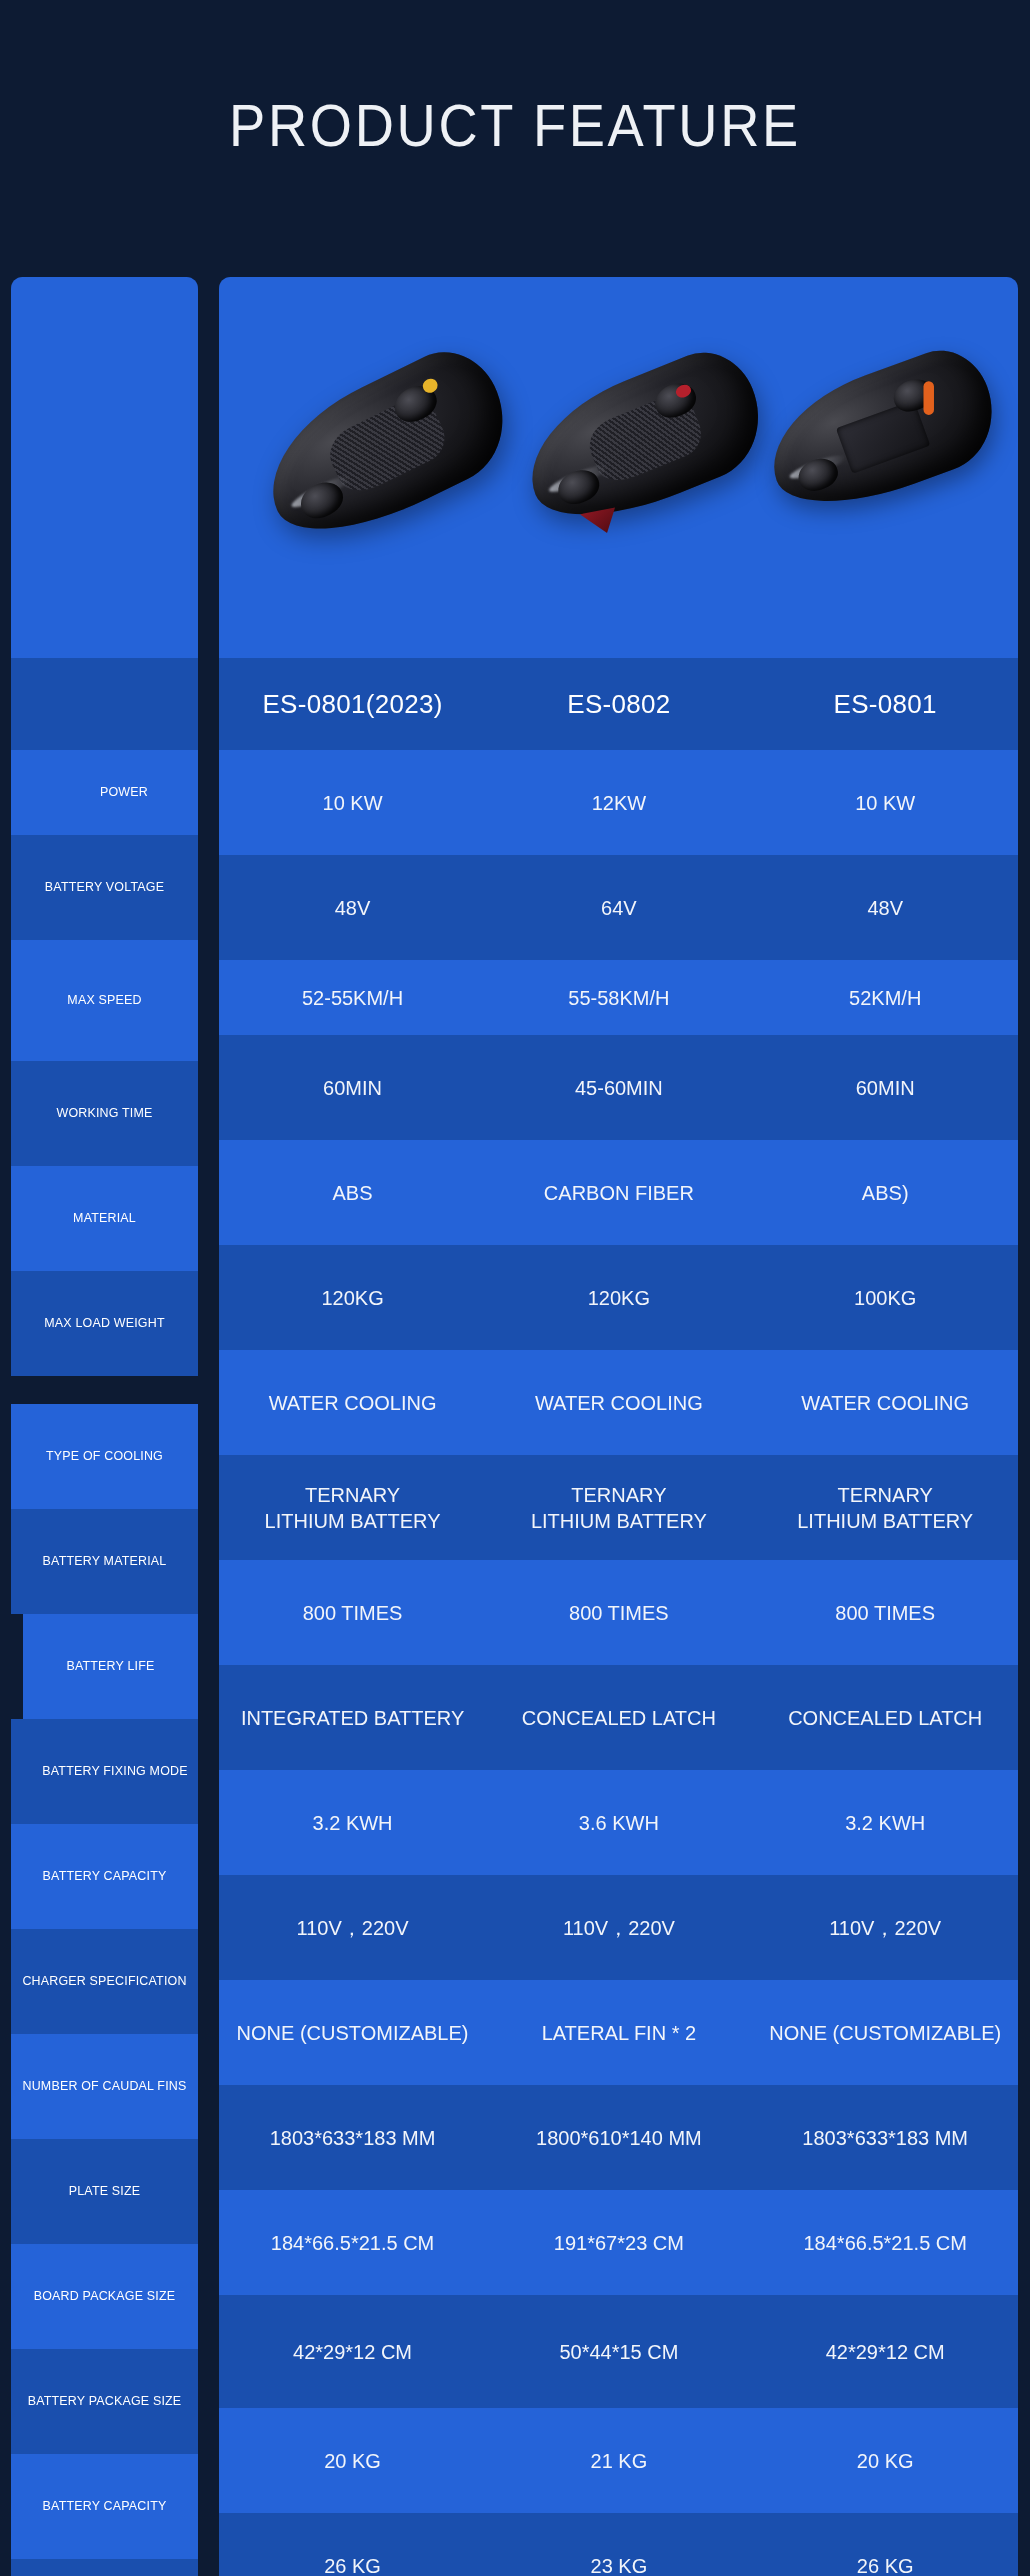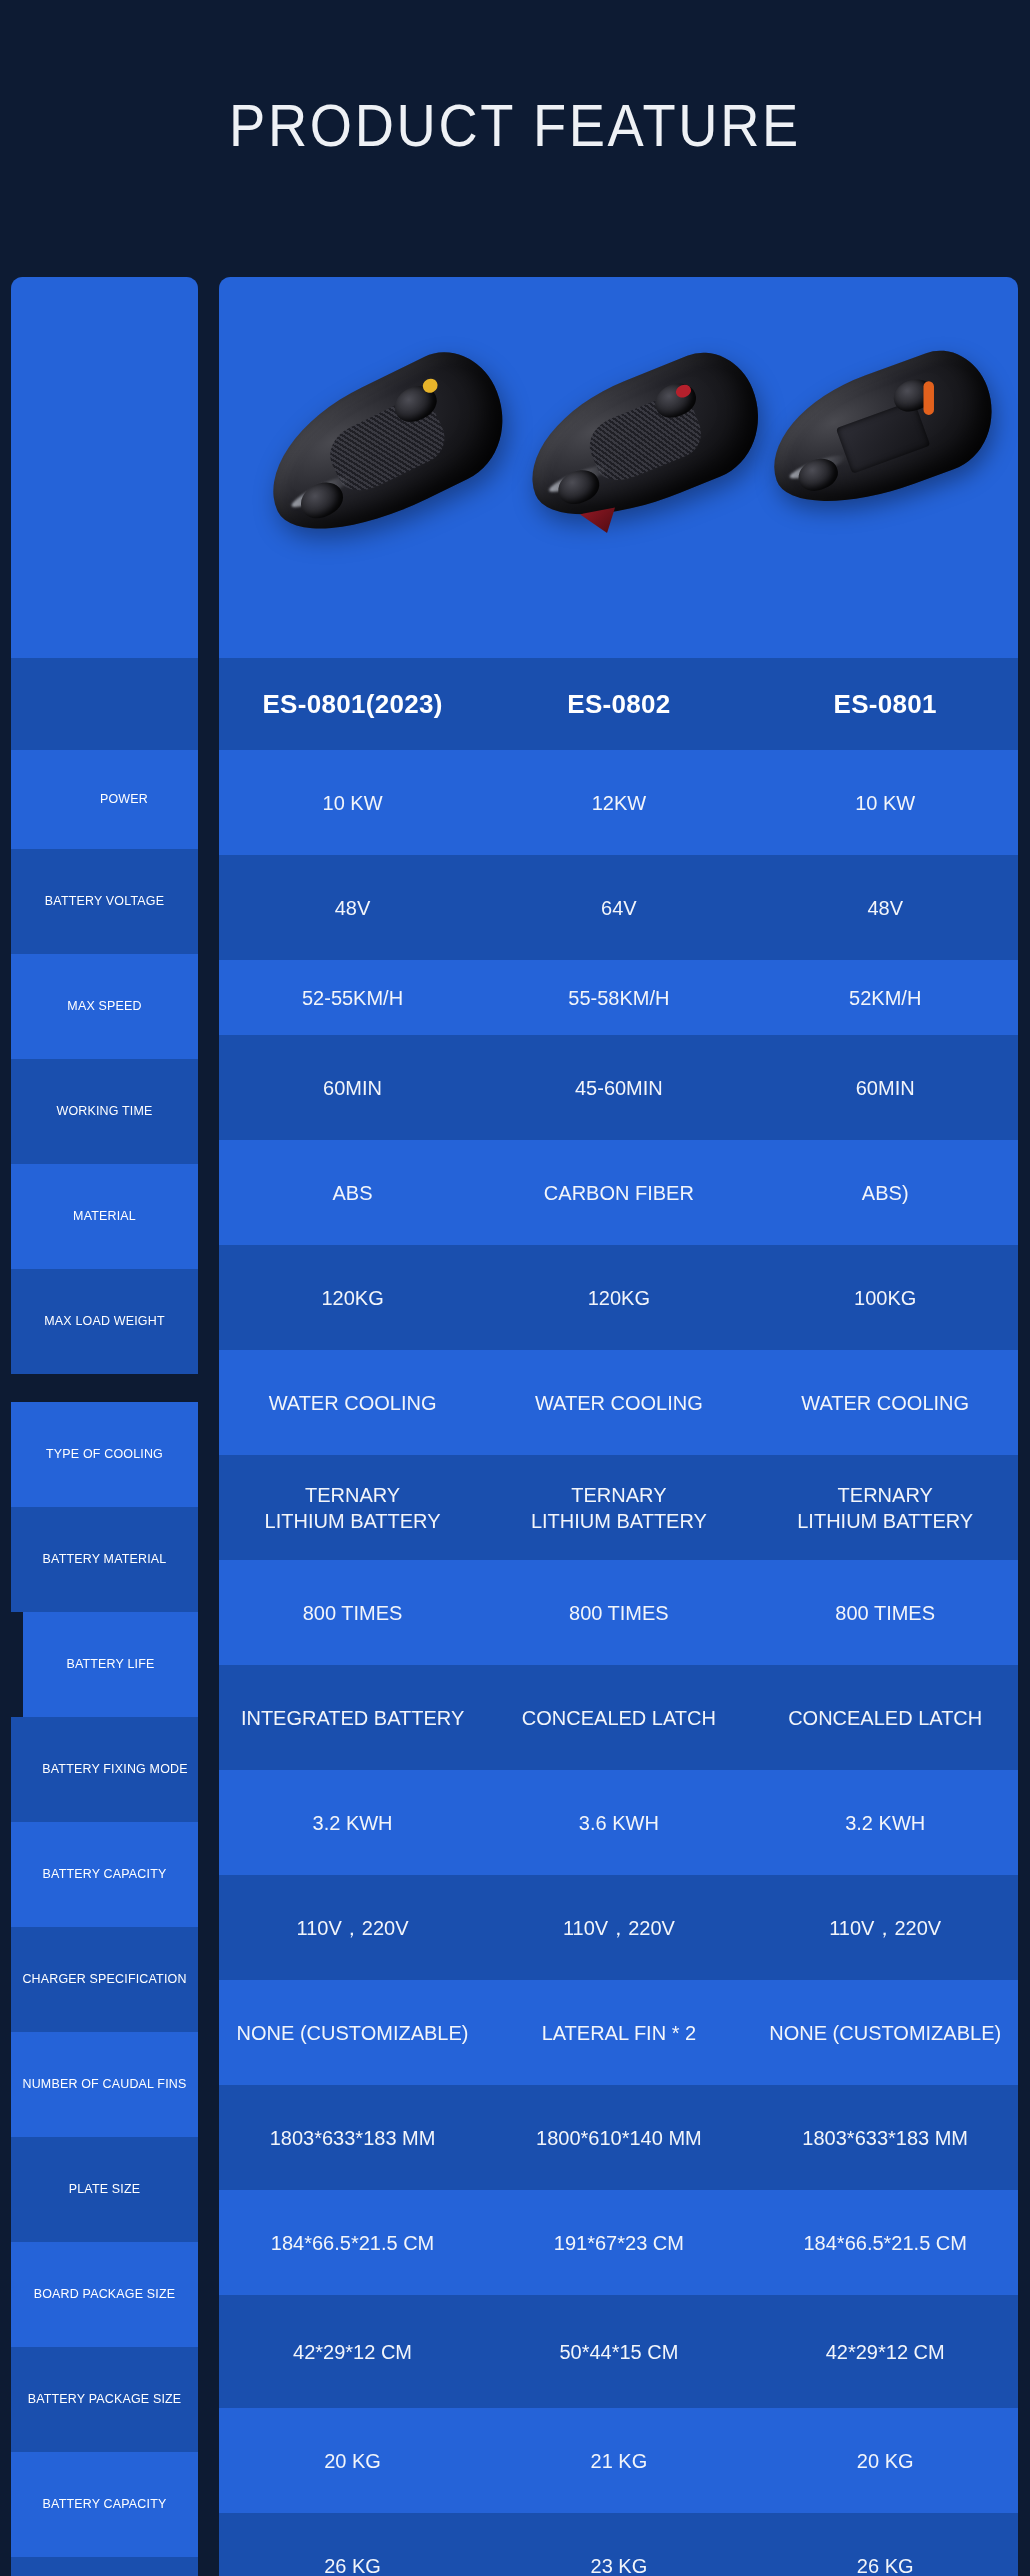--- a/index.html
+++ b/index.html
@@ -160,21 +160,21 @@
   }
   .label-head {
     height: 92px;
     background: #1a4fae;
   }
   .head-cell {
     flex: 1 1 0;
     text-align: center;
     color: #ffffff;
     font-size: 26px;
-    font-weight: bold;
+    font-weight: normal;
     letter-spacing: 0.3px;
   }
 
   
   .row {
     display: flex;
     align-items: center;
     justify-content: center;
   }
   .row.light { background: #2563d8; }
@@ -206,27 +206,27 @@
 <div class="page">
 
   <div class="title">PRODUCT FEATURE</div>
 
   <div class="table-wrap">
 
     <div class="label-col">
       <div class="label-spacer-img"></div>
       <div class="label-head"></div>
       <div id="label-rows">
-          <div class="row light" style="height: 99px; padding-left: 39px;">
+          <div class="row light" style="height: 85px; padding-left: 39px;">
             <div class="label-cell">POWER</div>
           </div>
           <div class="row dark" style="height: 105px;">
             <div class="label-cell">BATTERY VOLTAGE</div>
           </div>
-          <div class="row light" style="height: 105px;">
+          <div class="row light" style="height: 121px;">
             <div class="label-cell">MAX SPEED</div>
           </div>
           <div class="row dark" style="height: 105px;">
             <div class="label-cell">WORKING TIME</div>
           </div>
           <div class="row light" style="height: 105px;">
             <div class="label-cell">MATERIAL</div>
           </div>
           <div class="row dark" style="height: 105px;">
             <div class="label-cell">MAX LOAD WEIGHT</div>

